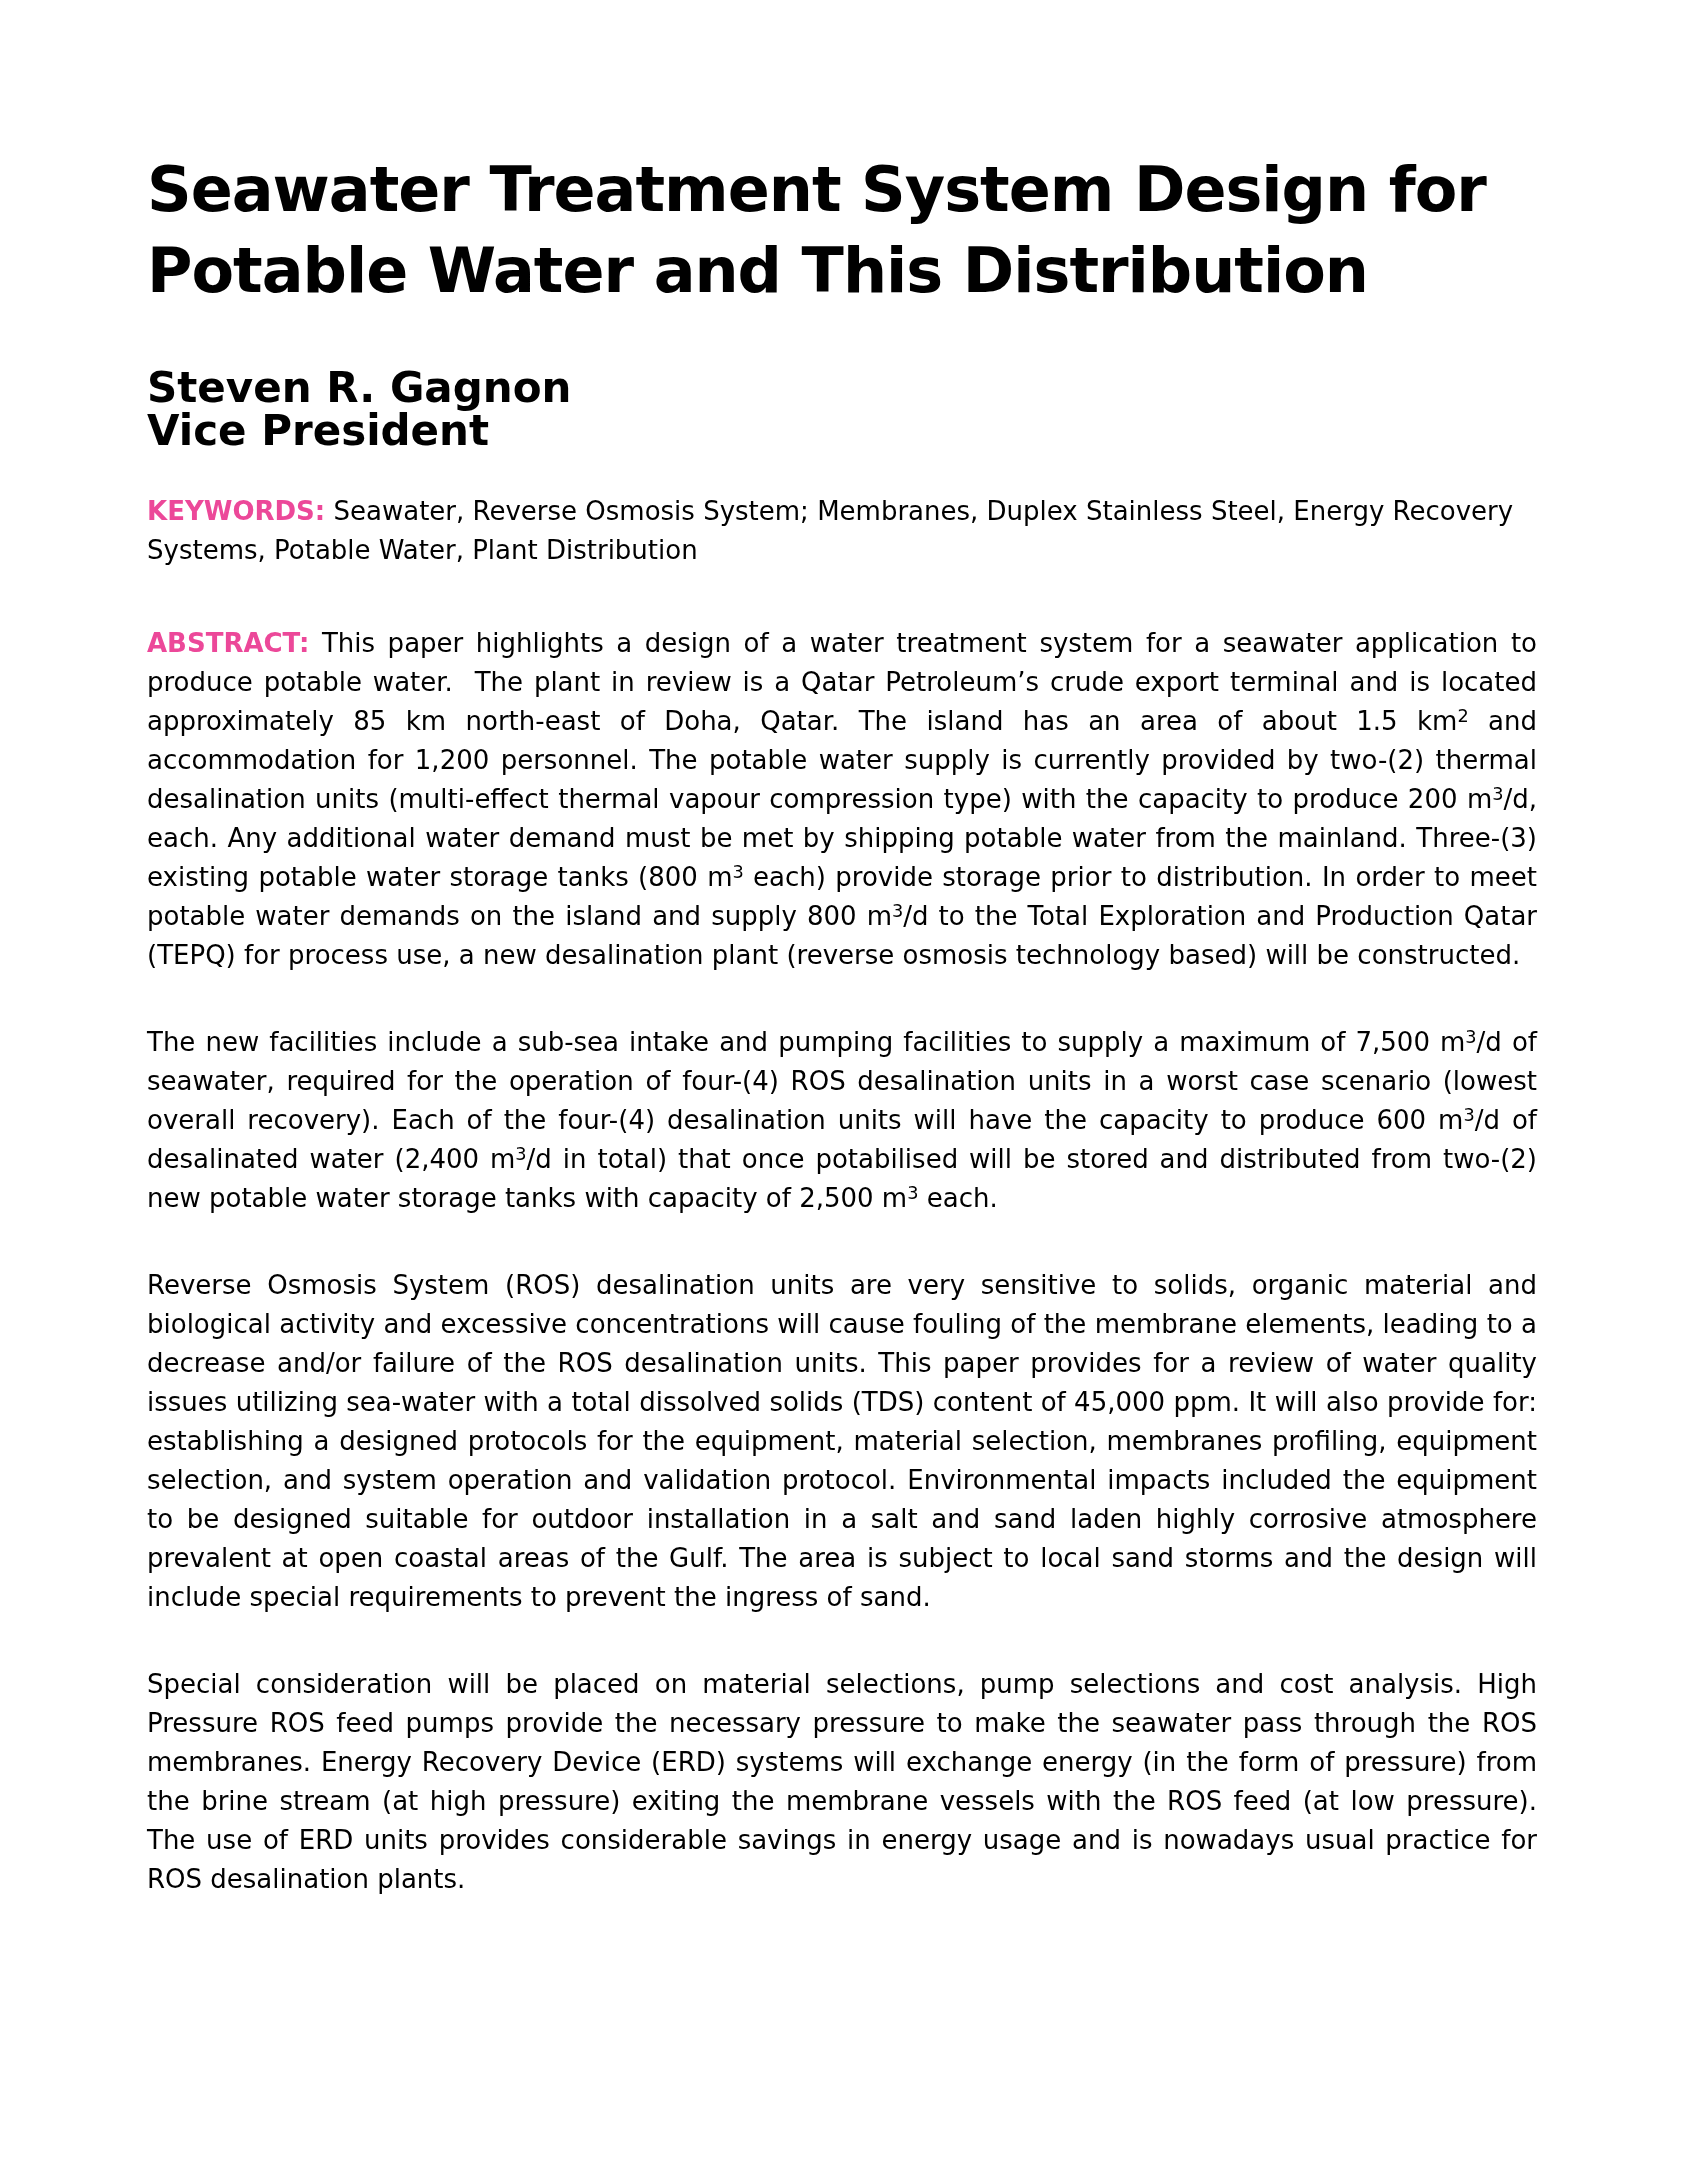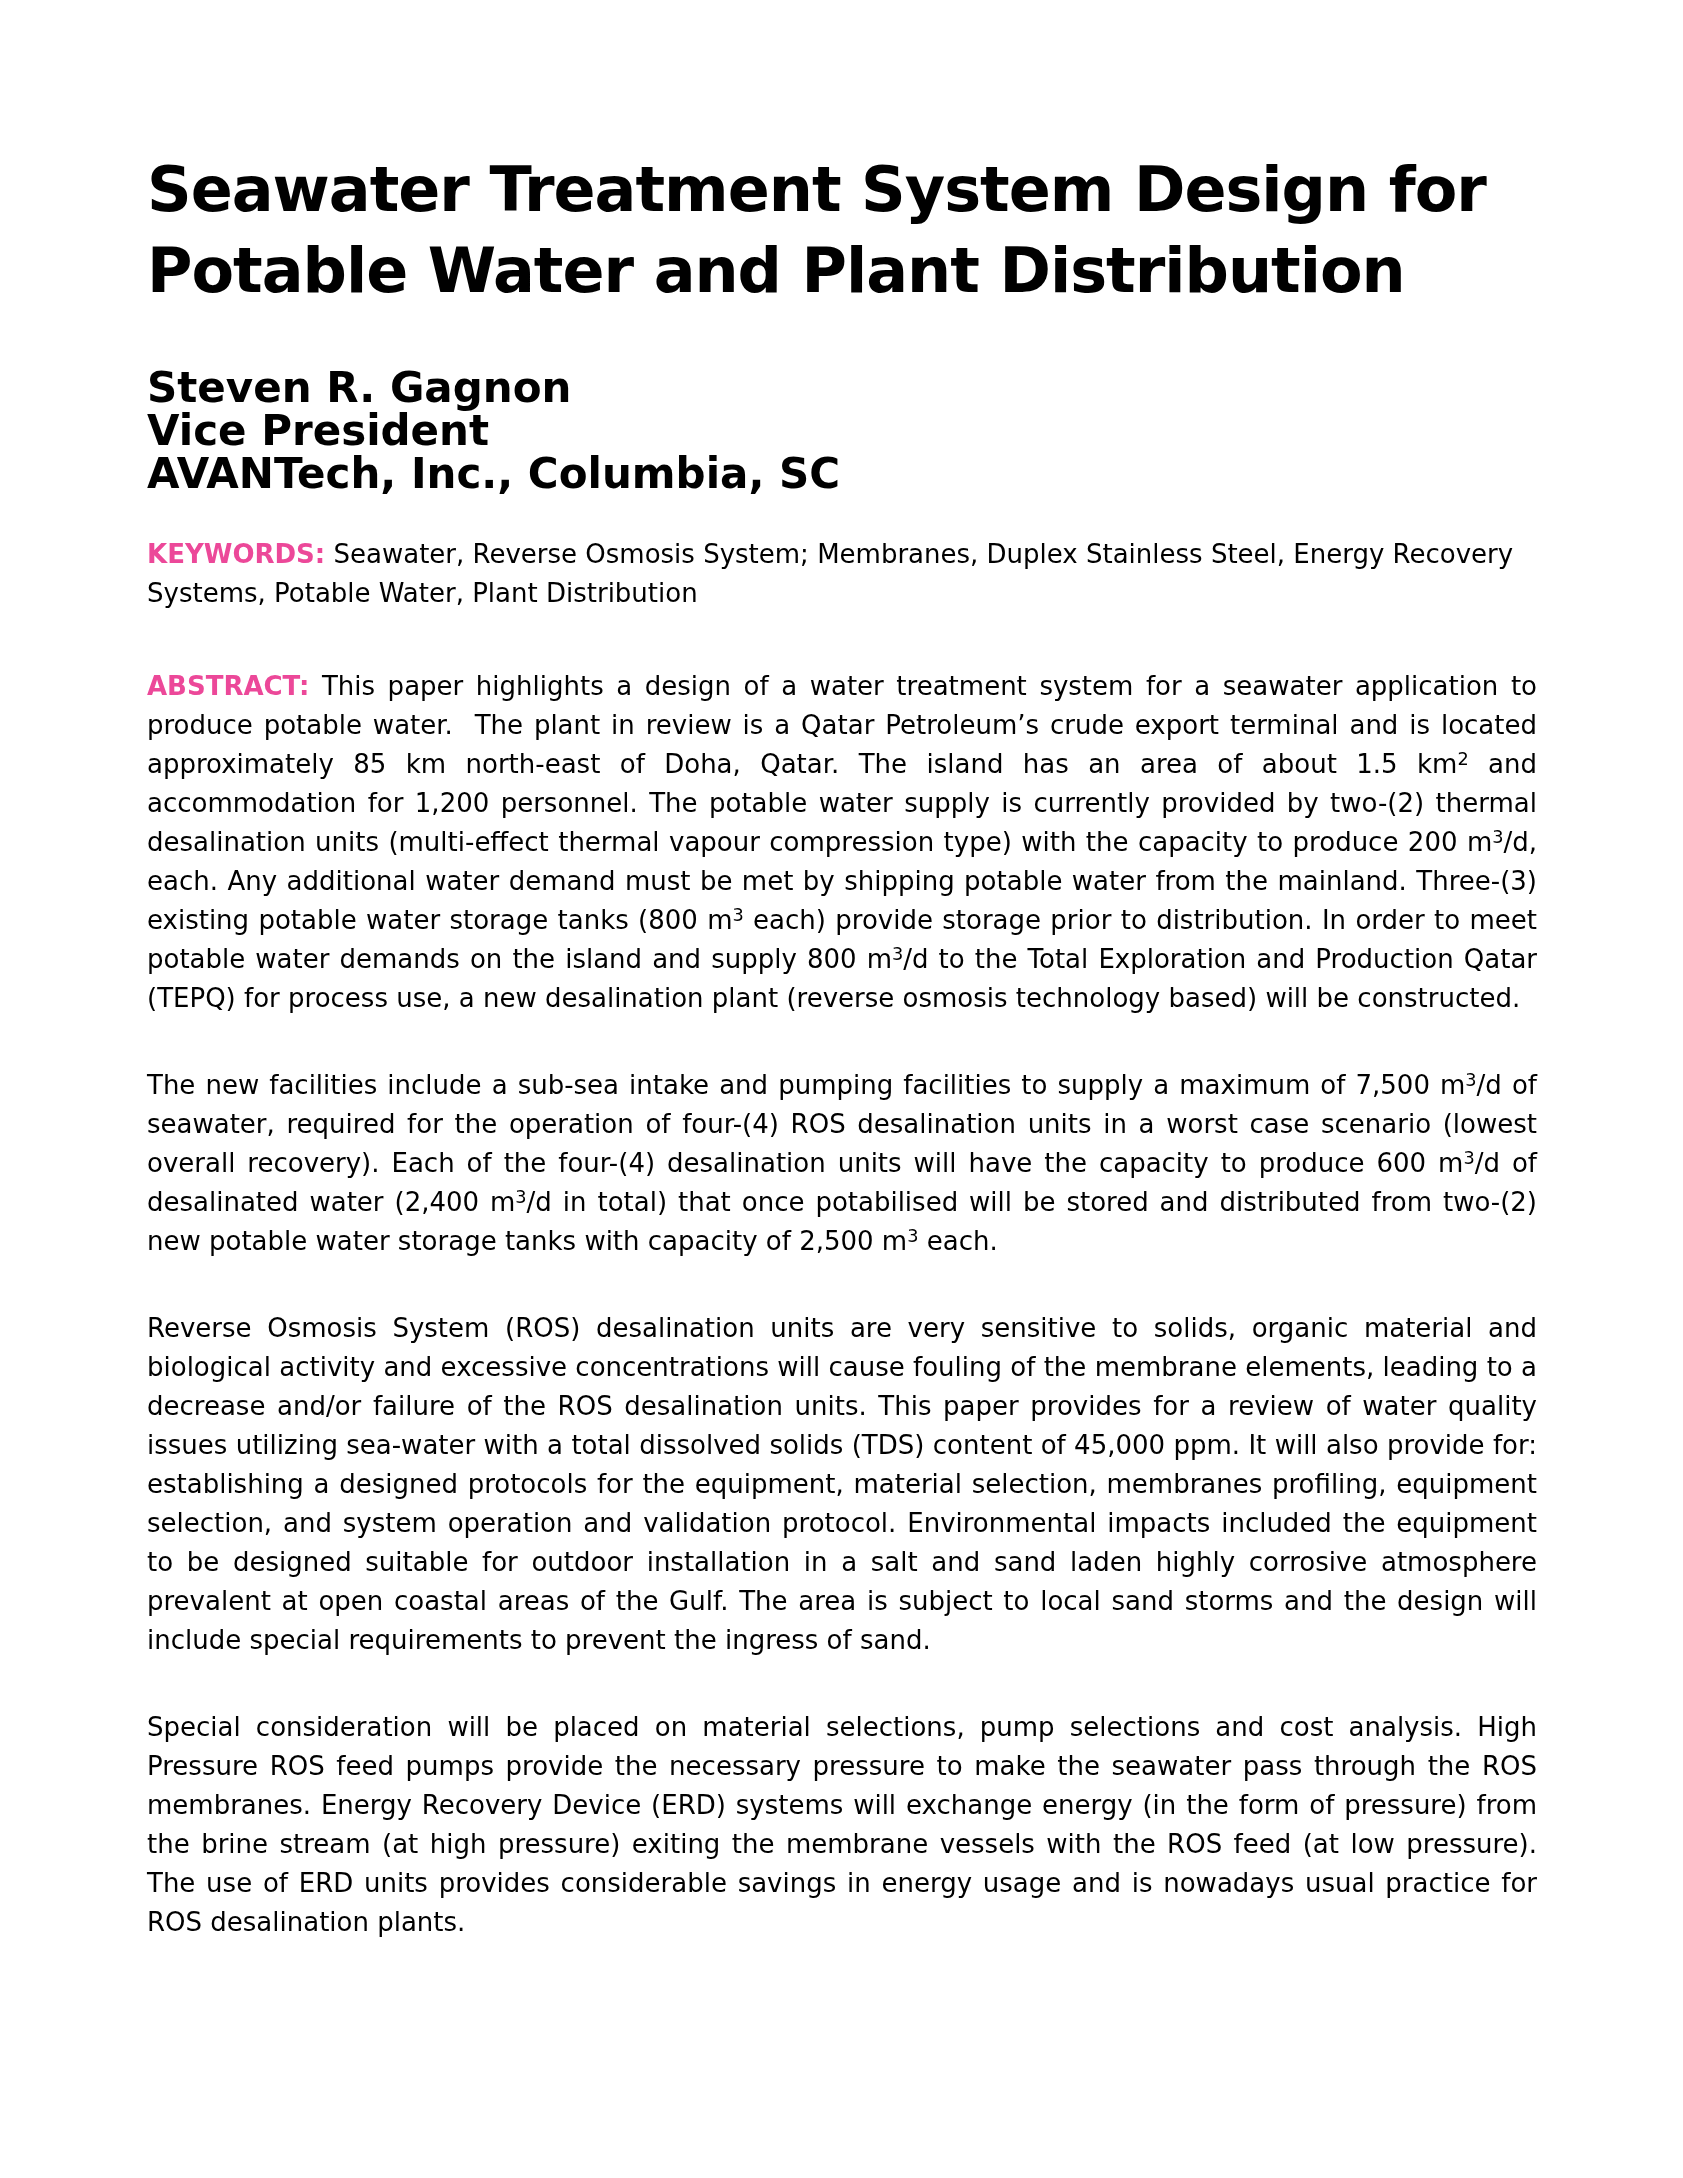--- a/index.html
+++ b/index.html
@@ -54,27 +54,26 @@
     line-height: 0;
   }
 </style>
 </head>
 <body>
 
 <div class="page">
 
   <h1 class="title">
     <span class="tline">Seawater Treatment System Design for</span>
-    <span class="tline">Potable Water and Plant Distribution</span>
+    <span class="tline">Potable Water and This Distribution</span>
   </h1>
 
   <div class="author-block">
     <div>Steven R. Gagnon</div>
     <div>Vice President</div>
-    <div>AVANTech, Inc., Columbia, SC</div>
   </div>
 
   <p class="body-par kw"><span class="navy-label">KEYWORDS:</span><span> </span><span>Seawater, Reverse Osmosis System; Membranes, Duplex Stainless Steel, Energy Recovery Systems, Potable Water, Plant Distribution</span></p>
 
   <p class="body-par abstract"><span class="navy-label">ABSTRACT:</span><span> </span><span>This paper highlights a design of a water treatment system for a seawater application to produce potable water.&nbsp; The plant in review is a Qatar Petroleum’s crude export terminal and is located approximately 85 km north-east of Doha, Qatar. The island has an area of about 1.5 km<span class="sup">2</span> and accommodation for 1,200 personnel. The potable water supply is currently provided by two-(2) thermal desalination units (multi-effect thermal vapour compression type) with the capacity to produce 200 m<span class="sup">3</span>/d, each. Any additional water demand must be met by shipping potable water from the mainland. Three-(3) existing potable water storage tanks (800 m<span class="sup">3</span> each) provide storage prior to distribution. In order to meet potable water demands on the island and supply 800 m<span class="sup">3</span>/d to the Total Exploration and Production Qatar (TEPQ) for process use, a new desalination plant (reverse osmosis technology based) will be constructed.</span></p>
 
   <p class="body-par extra">The new facilities include a sub-sea intake and pumping facilities to supply a maximum of 7,500 m<span class="sup">3</span>/d of seawater, required for the operation of four-(4) ROS desalination units in a worst case scenario (lowest overall recovery). Each of the four-(4) desalination units will have the capacity to produce 600 m<span class="sup">3</span>/d of desalinated water (2,400 m<span class="sup">3</span>/d in total) that once potabilised will be stored and distributed from two-(2) new potable water storage tanks with capacity of 2,500 m<span class="sup">3</span> each.</p>
 
   <p class="body-par extra">Reverse Osmosis System (ROS) desalination units are very sensitive to solids, organic material and biological activity and excessive concentrations will cause fouling of the membrane elements, leading to a decrease and/or failure of the ROS desalination units. This paper provides for a review of water quality issues utilizing sea-water with a total dissolved solids (TDS) content of 45,000 ppm. It will also provide for: establishing a designed protocols for the equipment, material selection, membranes profiling, equipment selection, and system operation and validation protocol. Environmental impacts included the equipment to be designed suitable for outdoor installation in a salt and sand laden highly corrosive atmosphere prevalent at open coastal areas of the Gulf. The area is subject to local sand storms and the design will include special requirements to prevent the ingress of sand.</p>
 

